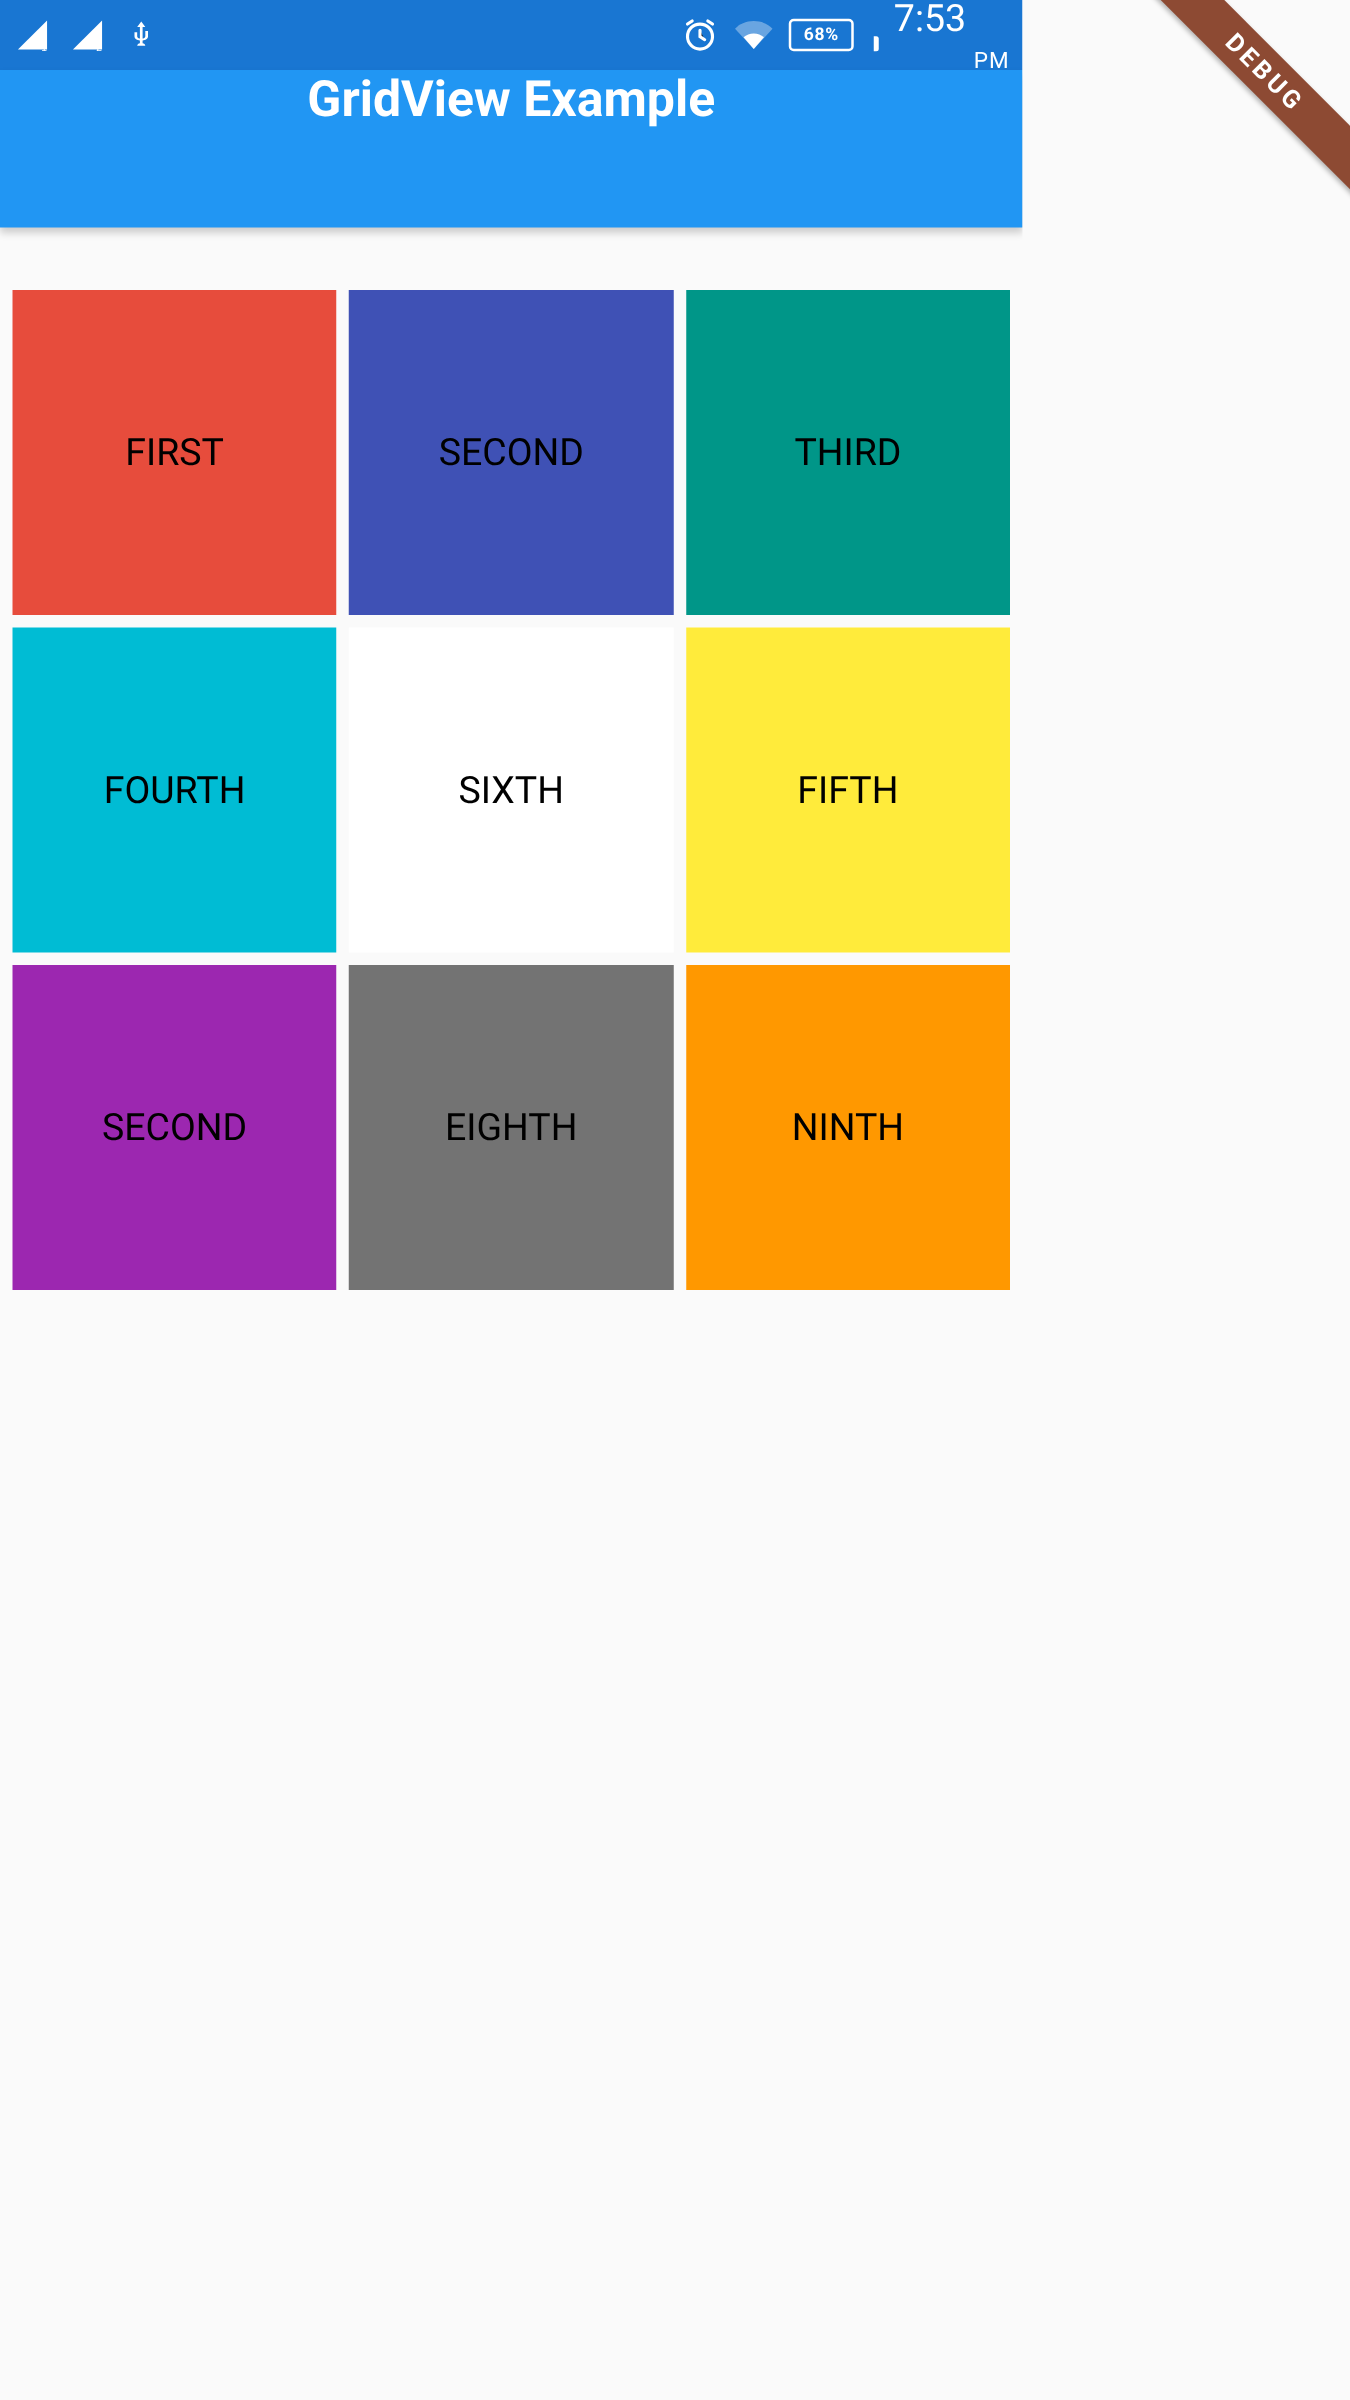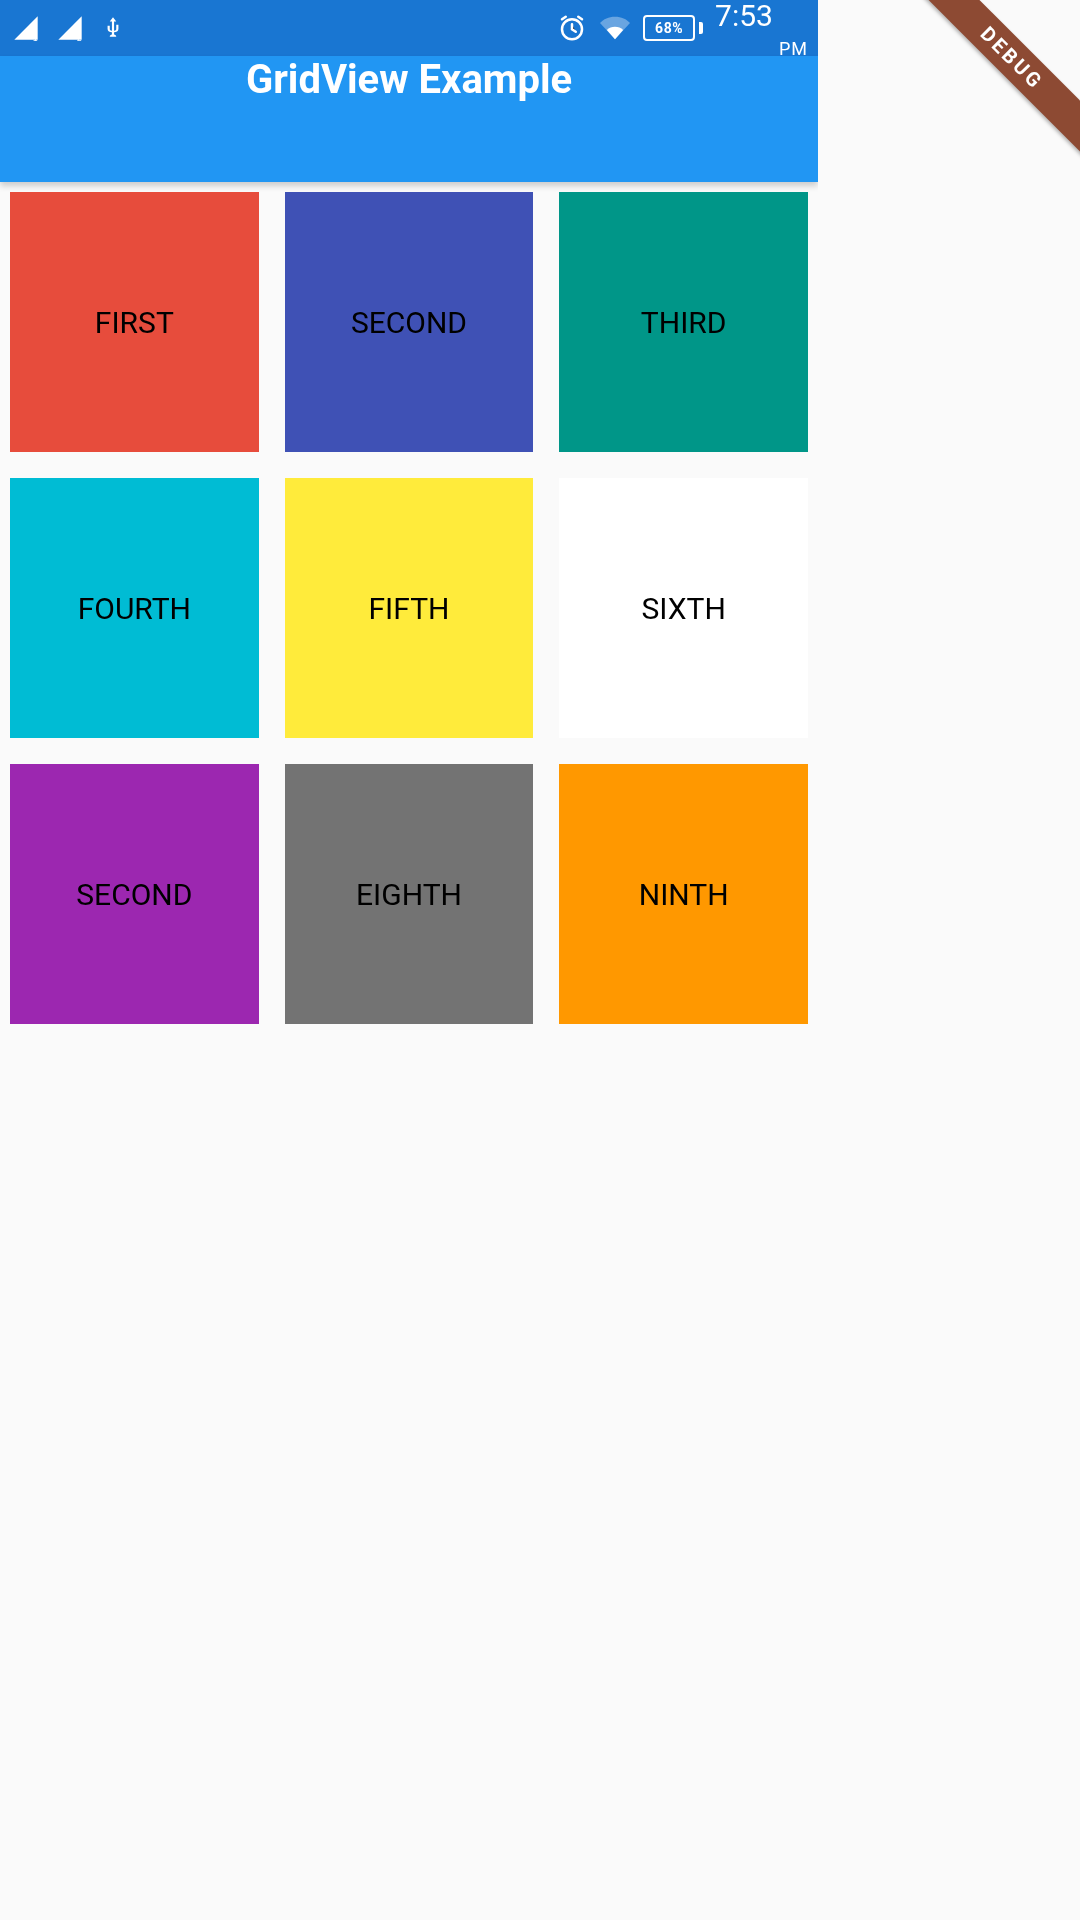--- a/index.html
+++ b/index.html
@@ -13,21 +13,21 @@
       align-items: center;
       justify-content: space-between;
       padding: 0 10px 0 12px;
       color: #ffffff;
       position: relative;
     }
     .statusbar-left, .statusbar-right { display: flex; align-items: center; gap: 16px; }
     .statusbar-right { gap: 12px; }
     .signal-icon svg, .usb-icon svg, .alarm-icon svg, .wifi-icon svg { display: block; }
     .battery {
-      display:flex; align-items:center; gap:4px;
+      display:flex; align-items:flex-end; gap:16px;
     }
     .battery-body {
       width:52px; height:26px; border:2px solid #fff; border-radius:4px;
       display:flex; align-items:center; justify-content:center;
       font-size:14px; font-weight:700; letter-spacing:0.5px;
     }
     .battery-cap { width:4px; height:12px; background:#fff; border-radius:0 2px 2px 0; }
     .clock { font-size:30px; font-weight:400; display:flex; align-items:flex-start; gap:6px; }
     .clock .ampm { font-size:18px; font-weight:400; letter-spacing:1px;margin-top:40px; }
 
@@ -68,21 +68,22 @@
       right:-82px; top:40px;
       box-shadow: 0 2px 4px rgba(0,0,0,0.3);
     }
 
     
     .grid-wrap { padding: 10px 10px 0 10px; }
     .grid {
       display: grid;
       grid-template-columns: repeat(3, 1fr);
       grid-auto-rows: 260px;
-      gap: 26px;
+      gap: 10px;
+      margin-top: 40px;
     }
     .tile {
       display:flex; align-items:center; justify-content:center;
       font-size:30px; font-weight:400; color:#000;
       user-select:none;
     }
   </style>
 </head>
 <body>
 
@@ -146,25 +147,25 @@
       </div>
     <div class="tile" style="background:#3f51b5">
         <span>SECOND</span>
       </div>
     <div class="tile" style="background:#009688">
         <span>THIRD</span>
       </div>
     <div class="tile" style="background:#00bcd4">
         <span>FOURTH</span>
       </div>
+    <div class="tile" style="background:#ffffff">
+        <span>SIXTH</span>
+      </div>
     <div class="tile" style="background:#ffeb3b">
         <span>FIFTH</span>
-      </div>
-    <div class="tile" style="background:#ffffff">
-        <span>SIXTH</span>
       </div>
     <div class="tile" style="background:#9c27b0">
         <span>SECOND</span>
       </div>
     <div class="tile" style="background:#737373">
         <span>EIGHTH</span>
       </div>
     <div class="tile" style="background:#ff9800">
         <span>NINTH</span>
       </div>

